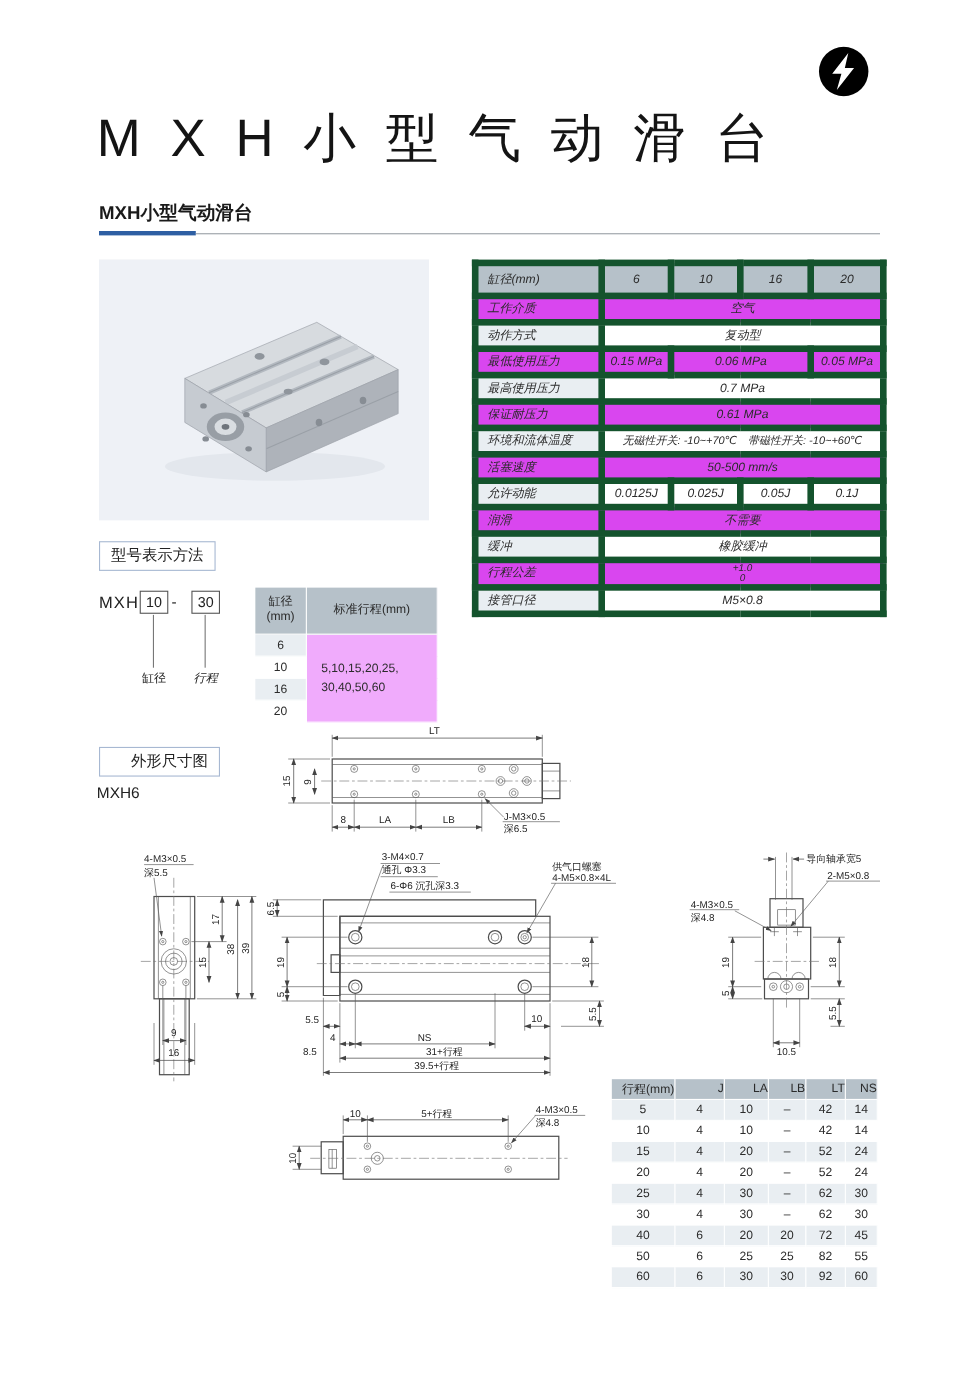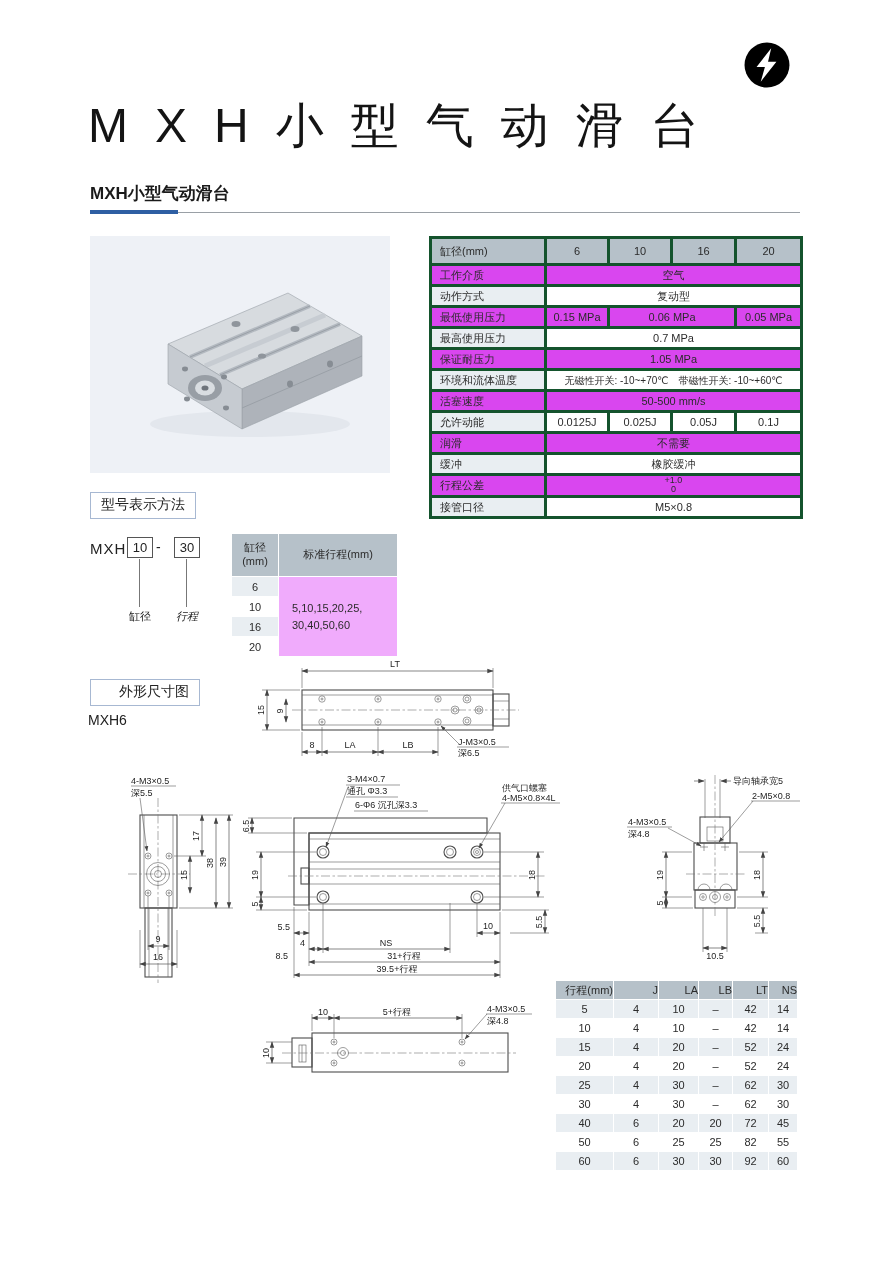--- a/index.html
+++ b/index.html
@@ -10,21 +10,21 @@
   .main-title{left:88px;top:94px;font-size:48px;font-weight:400;color:#141414;letter-spacing:27px;white-space:nowrap;}
   .sec-heading{left:90px;top:182px;font-size:17px;font-weight:bold;color:#1a1a1a;}
   .rule-blue{left:90px;top:210px;width:88px;height:4px;background:#2e5fa3;}
   .rule-gray{left:178px;top:212px;width:622px;height:1px;background:#9aa0a6;}
   
   .photo{left:90px;top:236px;width:300px;height:237px;background:#eef1f6;}
   
   table{border-collapse:collapse;table-layout:fixed;}
   td{padding:0;}
   .spec{position:absolute;left:429px;top:236px;width:371px;font-size:11px;}
-  .spec td{border:3px solid #14532d;text-align:center;height:18px;line-height:1.1;color:#2b2b2b;}
+  .spec td{border:6px solid #14532d;text-align:center;height:18px;line-height:1.1;color:#2b2b2b;font-style:italic;}
   .spec tr.t td{background:#d946ef;}
   .spec td.lbl{background:#e9eef2;text-align:left;padding-left:8px;}
   .spec tr.hd td{background:#b6c1c9;height:24px;}
   .spec td.sm{font-size:10px;white-space:nowrap;}
   .tol{font-size:9px;line-height:1.05;}
   .stroke-tbl{position:absolute;left:231px;top:533px;width:166px;font-size:11px;}
   .stroke-tbl td{border:1px solid #fff;text-align:center;height:19px;color:#2b2b2b;}
   .stroke-tbl tr.hd td{background:#b6c1c9;height:42px;line-height:1.25;}
   .stroke-tbl tr.t td.b{background:#e9eef2;}
   .stroke-tbl td.strokes{text-align:left;padding-left:13px;line-height:1.5;background:#f0abfc;}
@@ -118,21 +118,21 @@
     <td>0.15 MPa</td>
     <td colspan="2">0.06 MPa</td>
     <td>0.05 MPa</td>
   </tr>
   <tr>
     <td class="lbl">最高使用压力</td>
     <td colspan="4">0.7 MPa</td>
   </tr>
   <tr class="t">
     <td class="lbl">保证耐压力</td>
-    <td colspan="4">1.05 MPa</td>
+    <td colspan="4">0.61 MPa</td>
   </tr>
   <tr>
     <td class="lbl">环境和流体温度</td>
     <td colspan="4" class="sm">无磁性开关: -10~+70℃　带磁性开关: -10~+60℃</td>
   </tr>
   <tr class="t">
     <td class="lbl">活塞速度</td>
     <td colspan="4">50-500 mm/s</td>
   </tr>
   <tr>

